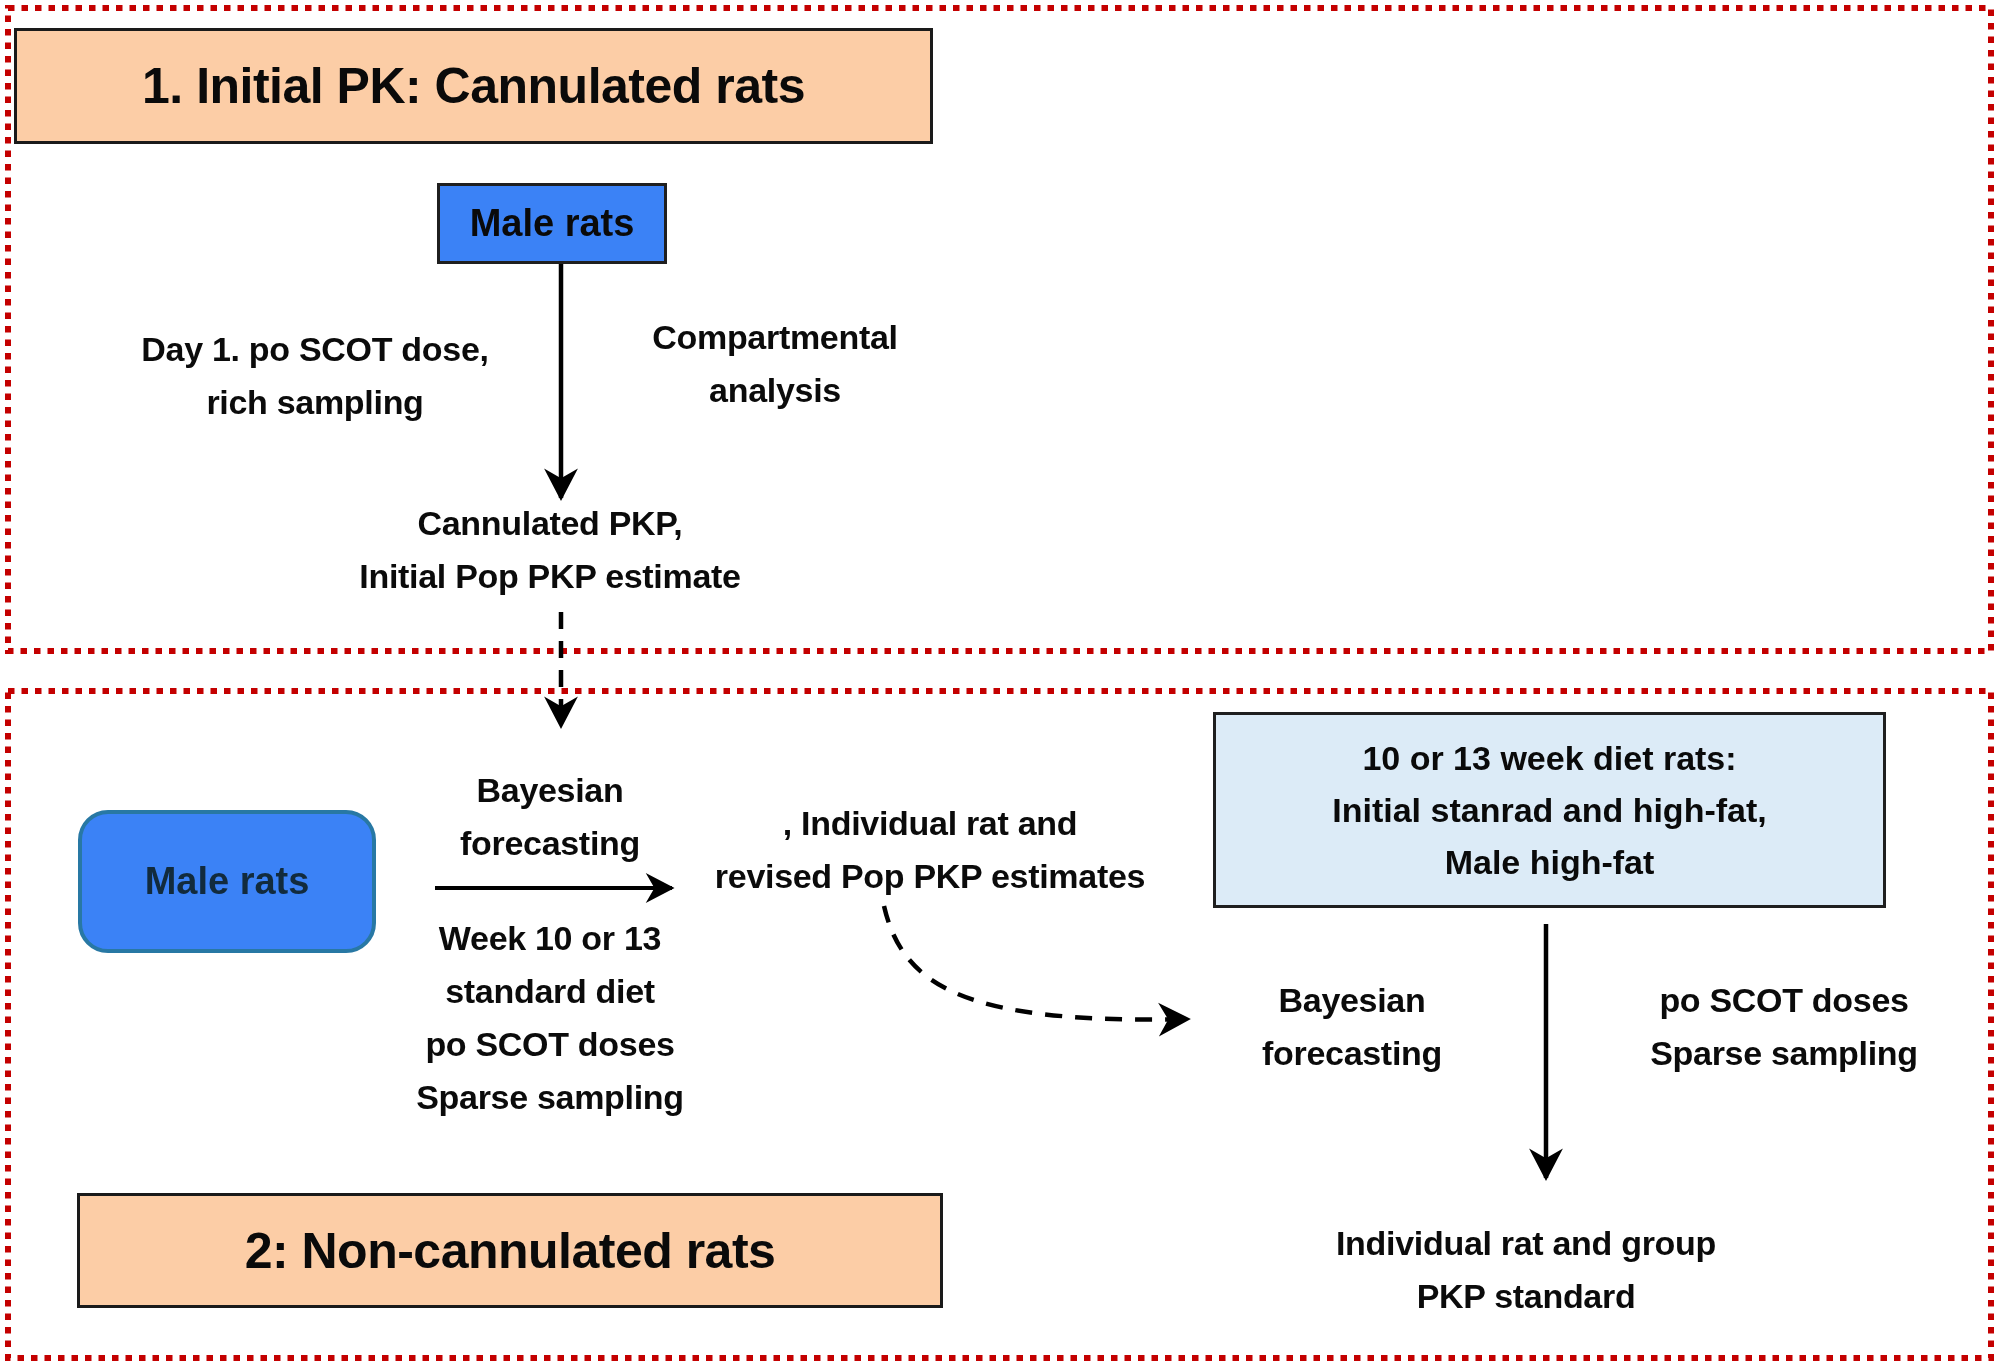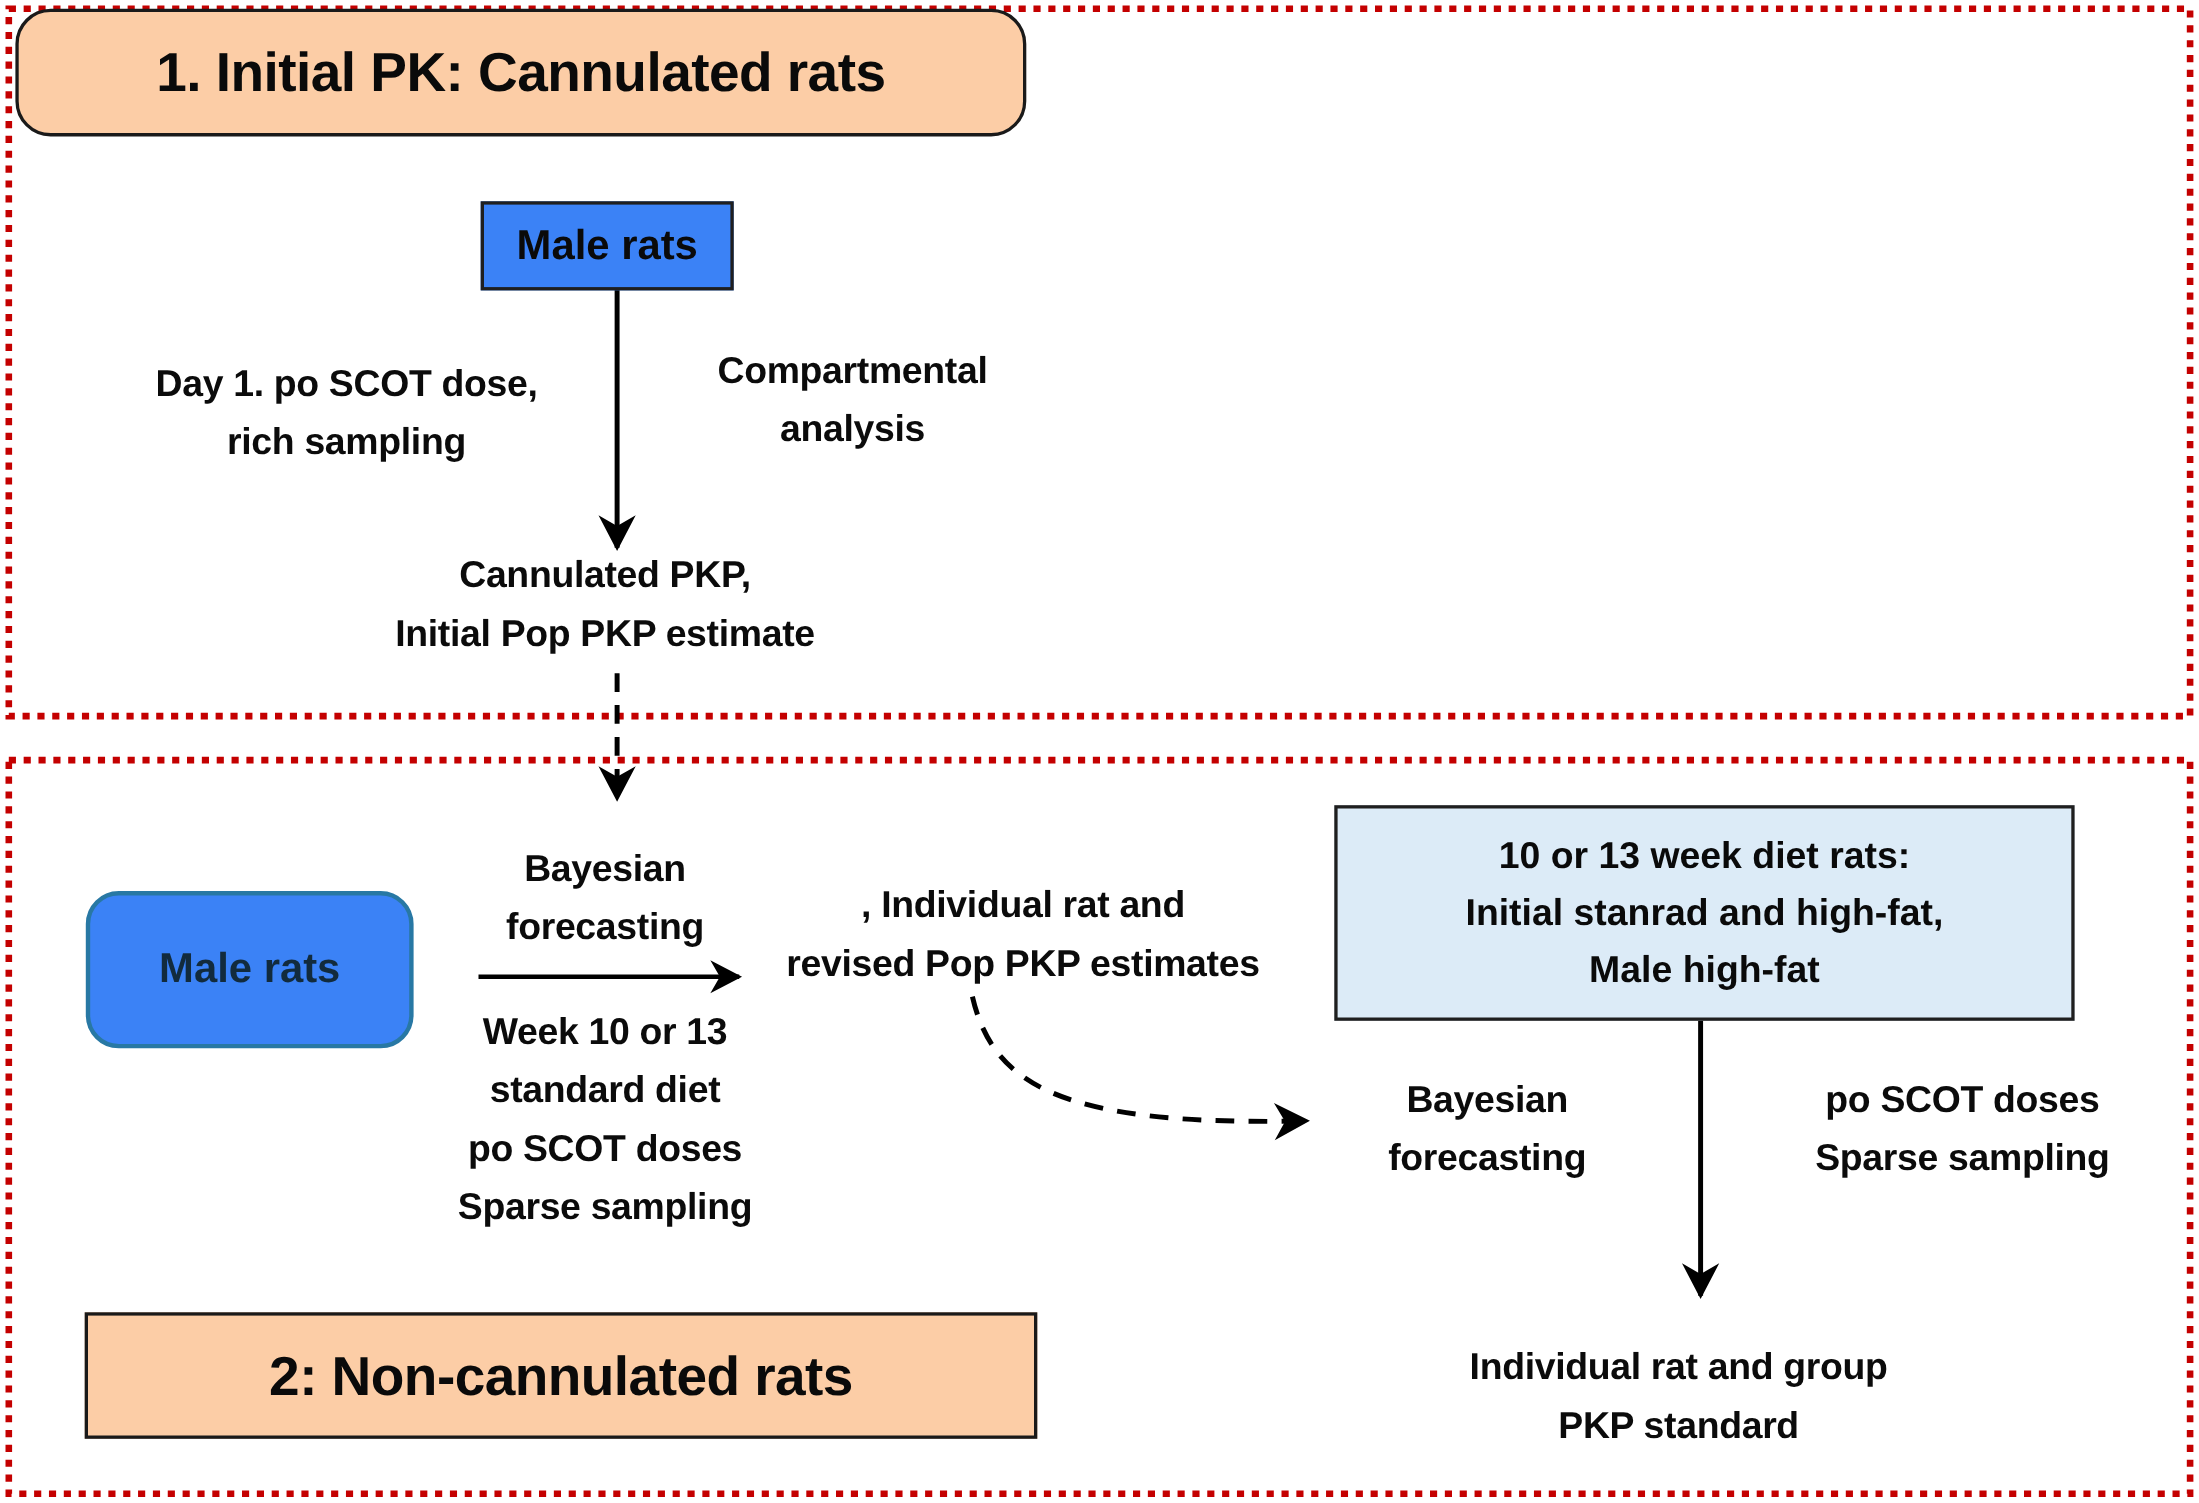--- a/index.html
+++ b/index.html
@@ -51,21 +51,21 @@
 
     <line x1="561" y1="612" x2="561" y2="726" stroke="#000" stroke-width="4.5" stroke-dasharray="17 12" marker-end="url(#ah)"></line>
 
     <line x1="435" y1="888" x2="672" y2="888" stroke="#000" stroke-width="4" marker-end="url(#ah)"></line>
 
     <path d="M 884 906 C 903 988 968 1024 1188 1019" fill="none" stroke="#000" stroke-width="4.5" stroke-dasharray="17 13" marker-end="url(#ah)"></path>
 
     <line x1="1546" y1="924" x2="1546" y2="1178" stroke="#000" stroke-width="4.5" marker-end="url(#ah)"></line>
   </svg>
 
-  <div class="hdr-box" style="left:14px;top:8px;width:913px;height:110px;border-radius:32px;">
+  <div class="hdr-box" style="left:14px;top:28px;width:913px;height:110px;">
     <span>1. Initial PK: Cannulated rats</span>
   </div>
 
   <div class="node-box" style="left:437px;top:183px;width:224px;height:75px;">
     <span>Male rats</span>
   </div>
 
   <div class="label" style="left:85px;top:323px;width:460px;">
     <div>Day 1. po SCOT dose,</div>
     <div>rich sampling</div>
@@ -95,21 +95,21 @@
     <div>standard diet</div>
     <div>po SCOT doses</div>
     <div>Sparse sampling</div>
   </div>
 
   <div class="label" style="left:680px;top:797px;width:500px;">
     <div>, Individual rat and</div>
     <div>revised Pop PKP estimates</div>
   </div>
 
-  <div class="diet-box" style="left:1213px;top:732px;width:667px;height:190px;">
+  <div class="diet-box" style="left:1213px;top:712px;width:667px;height:190px;">
     <div>10 or 13 week diet rats:</div>
     <div>Initial stanrad and high-fat,</div>
     <div>Male high-fat</div>
   </div>
 
   <div class="label" style="left:1122px;top:974px;width:460px;">
     <div>Bayesian</div>
     <div>forecasting</div>
   </div>
 

